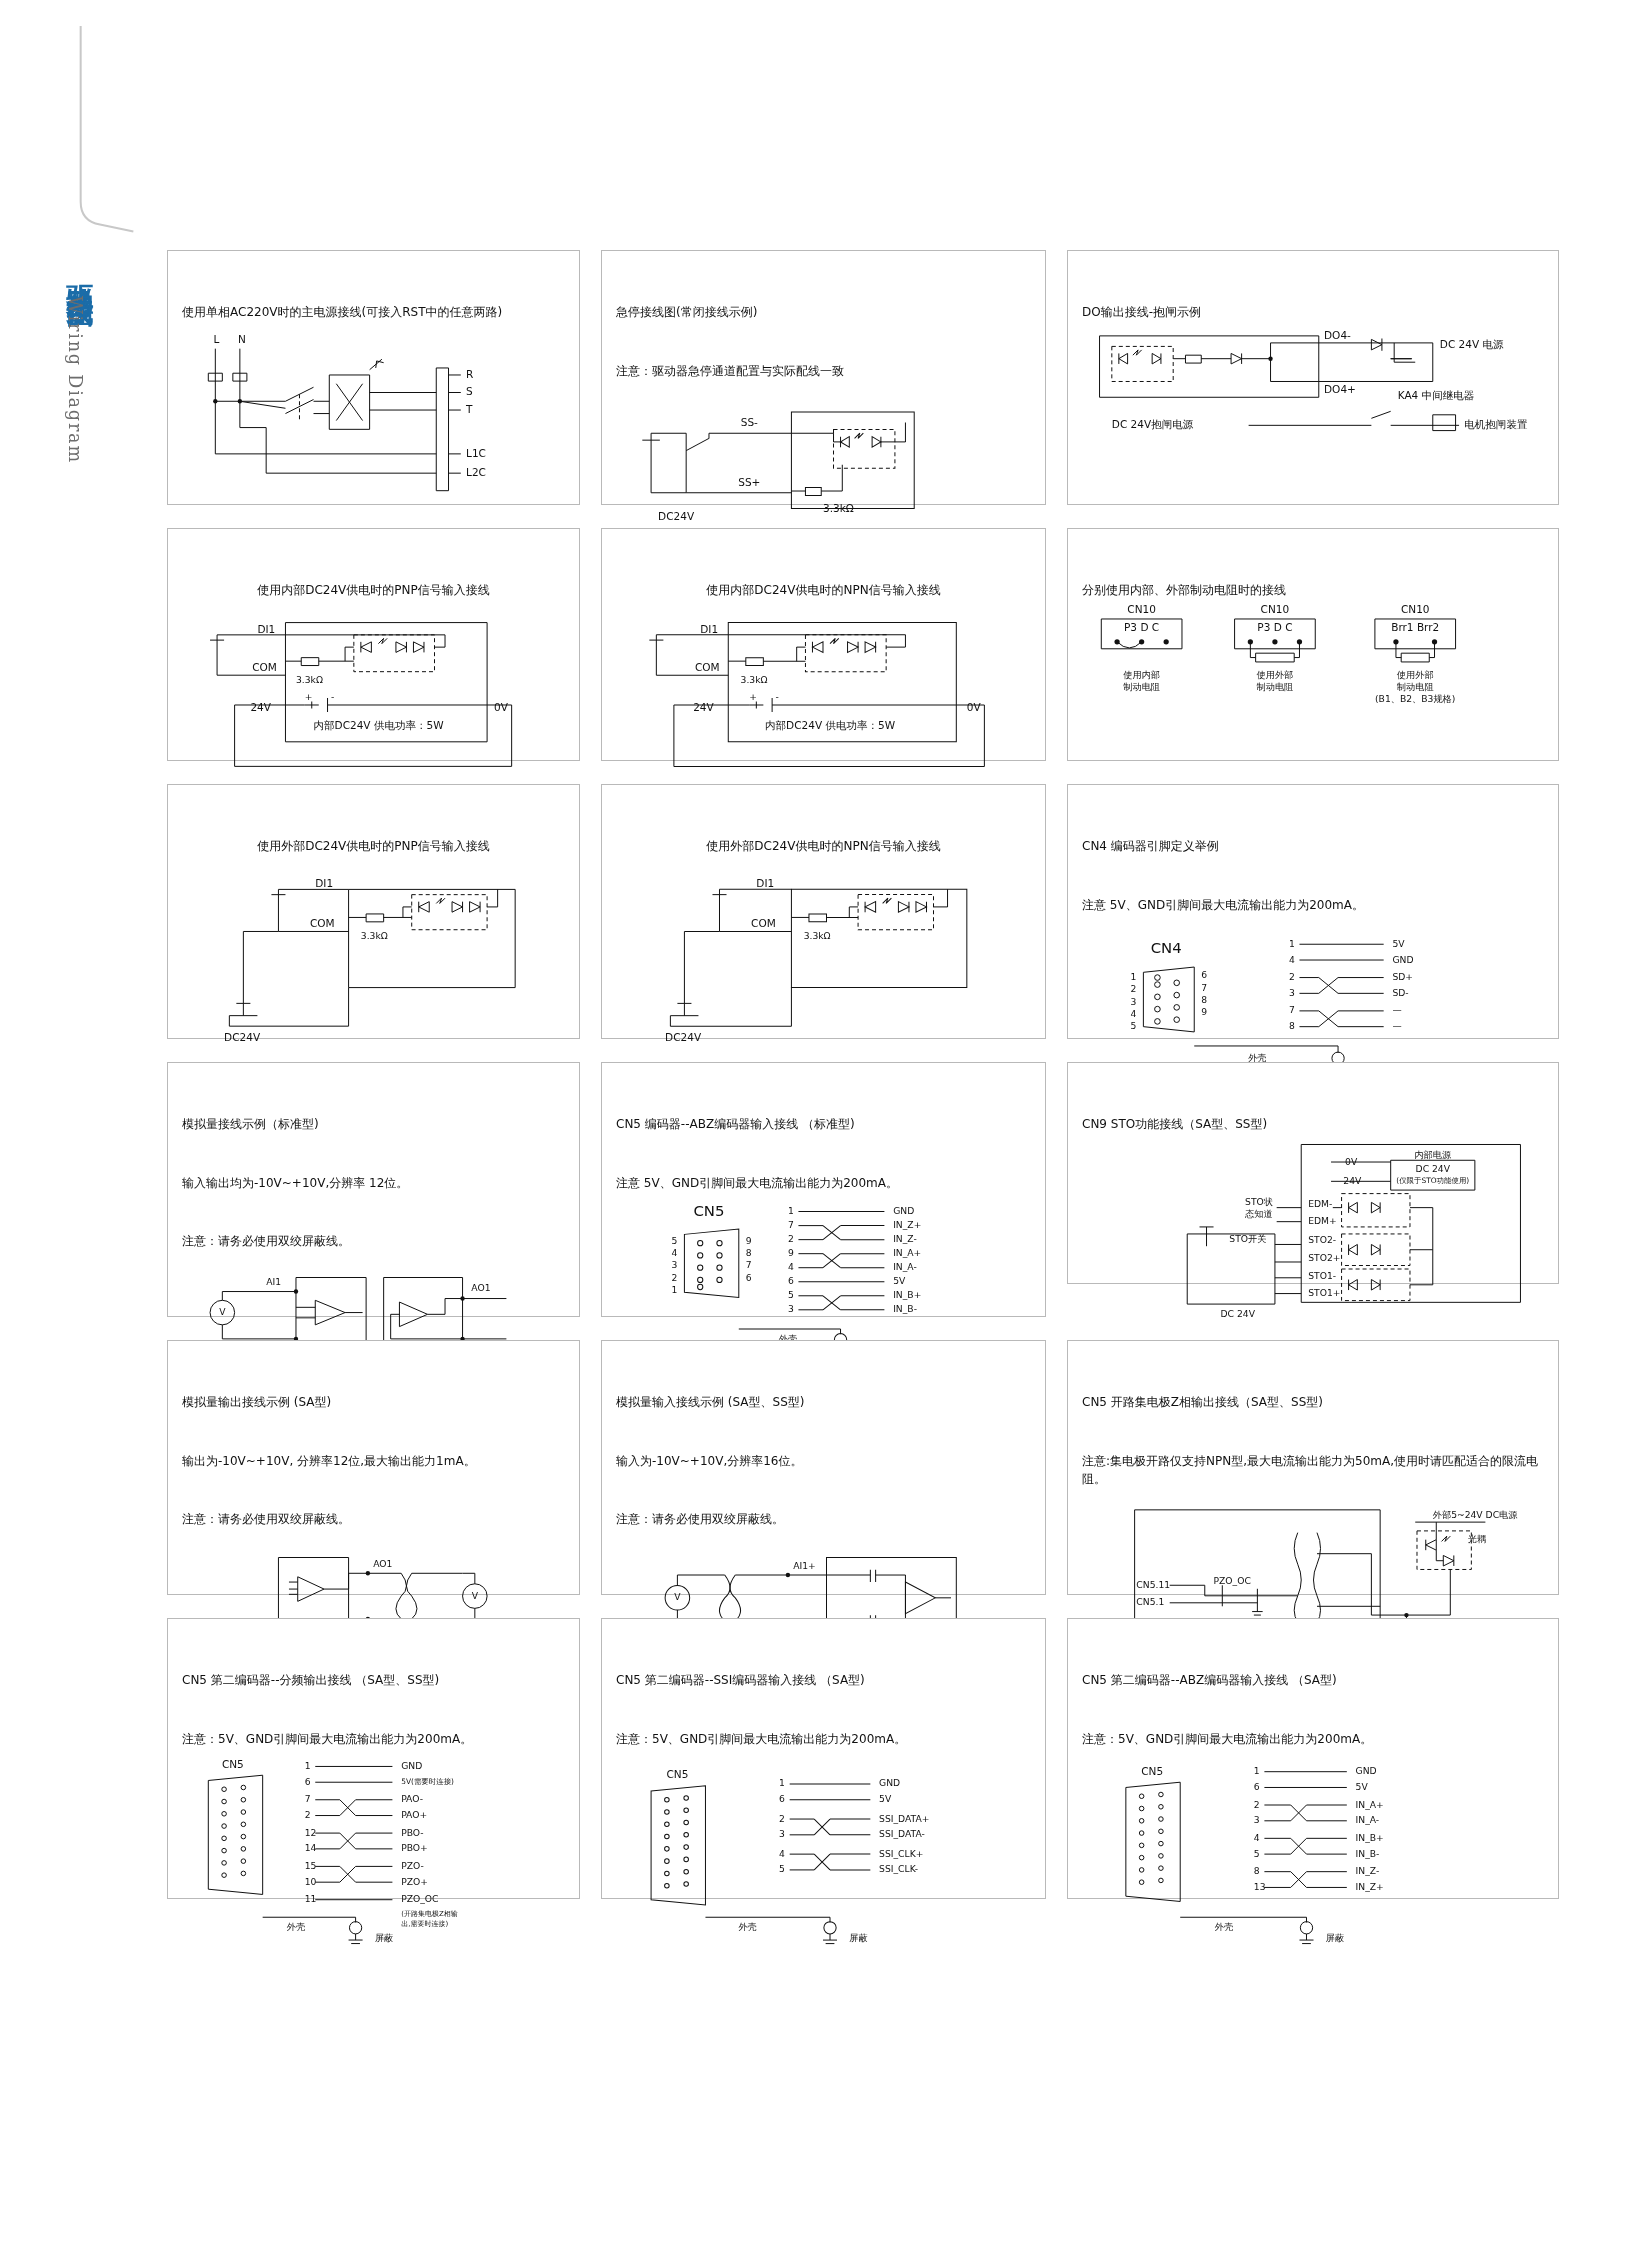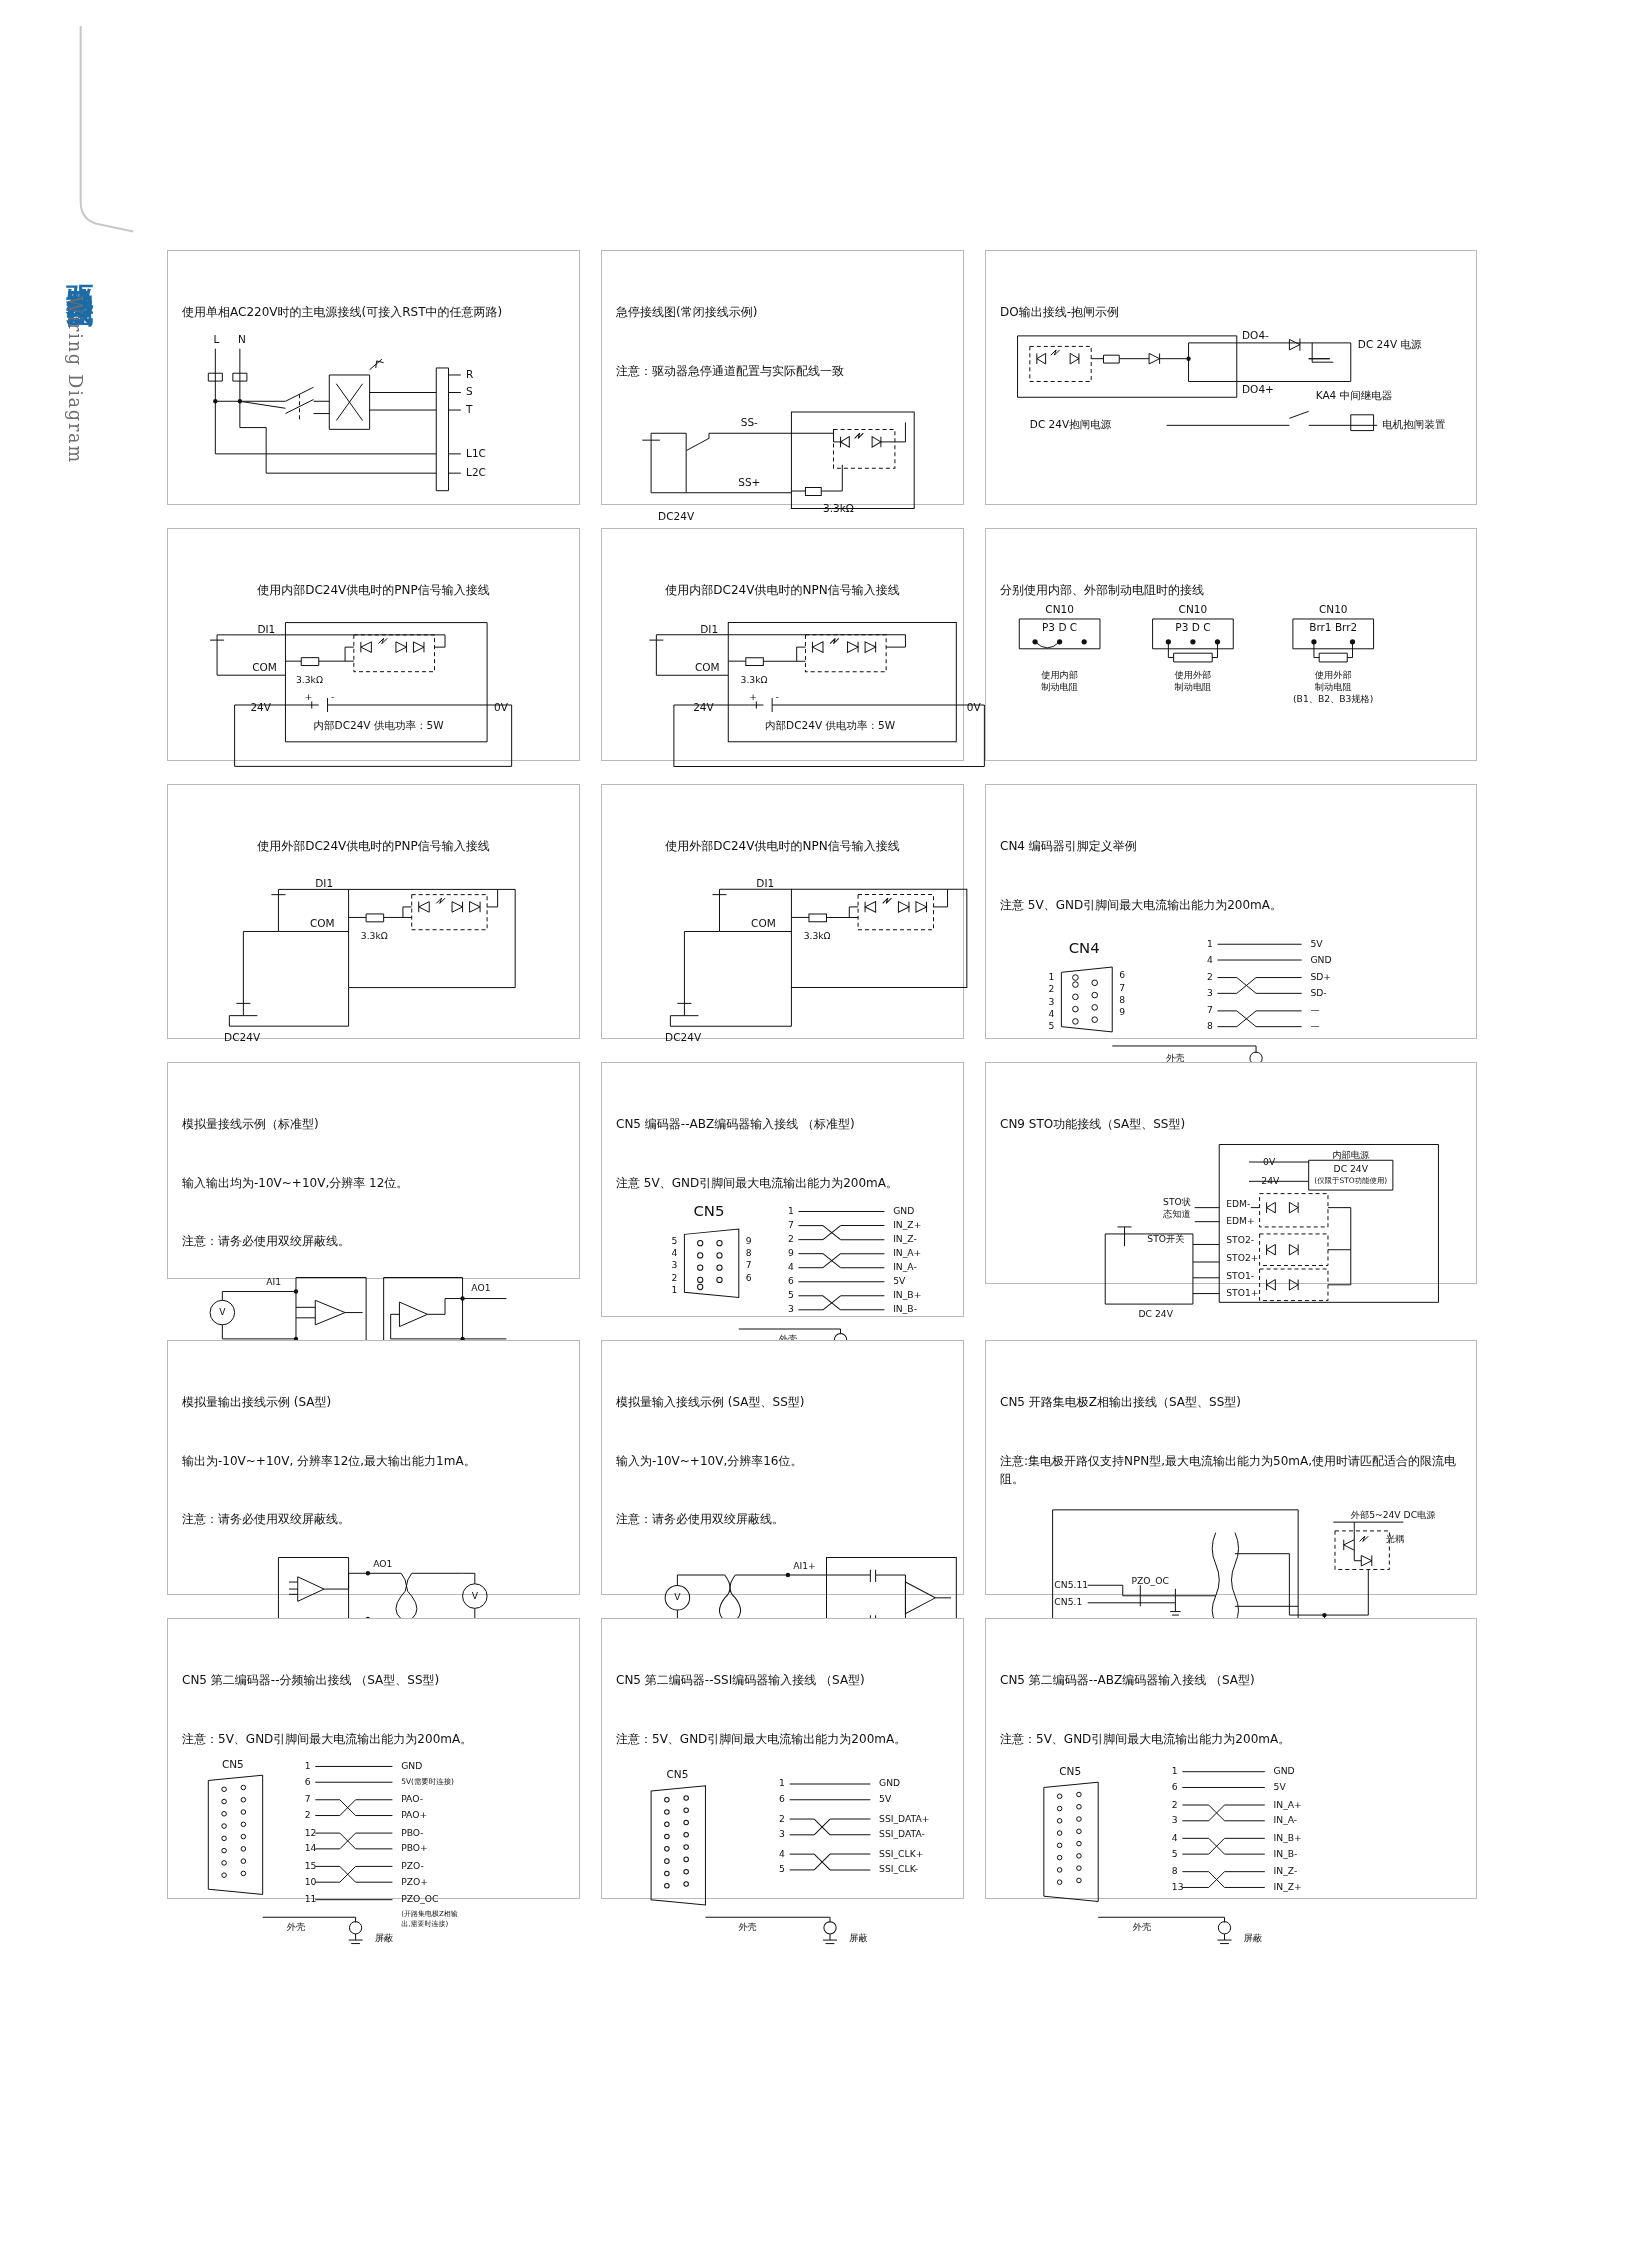--- a/index.html
+++ b/index.html
@@ -10,21 +10,21 @@
   .side-title{position:absolute;left:65px;top:263px;width:79px;}
   .side-cn{writing-mode:vertical-rl;text-orientation:upright;font-size:27px;font-weight:700;color:#1b6ca8;letter-spacing:3.5px;line-height:1.15;}
   .side-en{writing-mode:vertical-rl;font-size:17.6px;color:#6d6d6d;letter-spacing:1.8px;margin-top:12.3px;font-family:"DejaVu Serif","Liberation Serif",serif;}
   .corner-line{position:absolute;left:77px;top:26px;width:53px;height:202px;}
 
   
   .grid{position:absolute;left:167px;top:250px;width:1422px;}
   .row{display:flex;gap:21px;margin-bottom:23px;}
   .card{border:0.9px solid #b9b9b9;background:#fff;position:relative;box-sizing:border-box;padding:12.3px 14px;}
   .c1{width:413px;}
-  .c2{width:363px;}
+  .c2{width:445px;}
   .c3{width:492px;}
 
   .cap{font-size:12px;line-height:1.55;color:#111;margin-top:40px;}
   .fig{position:relative;}
 
   svg{display:block;overflow:visible;}
   .lbl{font-size:12px;fill:#111;font-family:"DejaVu Sans","Liberation Sans",sans-serif;}
   .lbl-s{font-size:10.5px;fill:#111;}
   .lbl-b{font-size:17px;fill:#111;}
   text{dominant-baseline:middle;}
@@ -470,21 +470,21 @@
           <line class="st" x1="287" y1="172" x2="297" y2="172"></line>
           <line class="st" x1="289" y1="176" x2="295" y2="176"></line>
           <text class="lbl-s" x="200" y="154" text-anchor="middle">外壳</text>
           <text class="lbl-s" x="316" y="166">屏蔽</text>
         </svg>
       </div>
     </div>
 
     <div class="row">
 
-      <div class="card c1" style="height:217px">
+      <div class="card c1" style="height:255px">
         <div class="cap">模拟量接线示例（标准型)</div>
         <div class="cap">输入输出均为-10V~+10V,分辨率 12位。</div>
         <div class="cap">注意：请务必使用双绞屏蔽线。</div>
         <svg class="fig" width="377" height="132" viewBox="0 0 430 150" style="margin-top:21px">
 
           <circle class="st" cx="46" cy="46" r="14"></circle>
           <text class="lbl-s" x="46" y="46" text-anchor="middle">V</text>
           <line class="st" x1="46" y1="32" x2="46" y2="22"></line>
           <line class="st" x1="46" y1="22" x2="130" y2="22"></line>
           <line class="st" x1="46" y1="60" x2="46" y2="76"></line>

